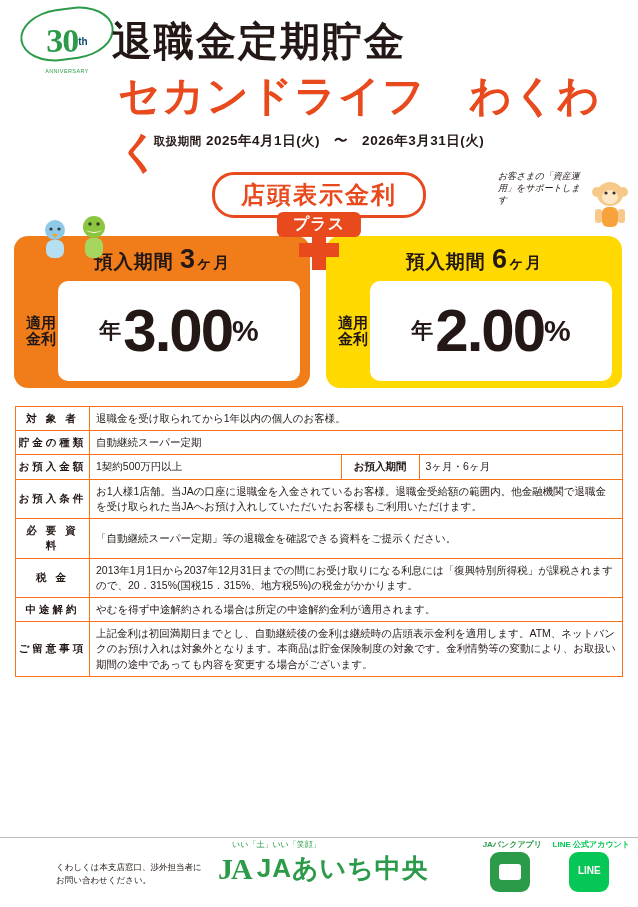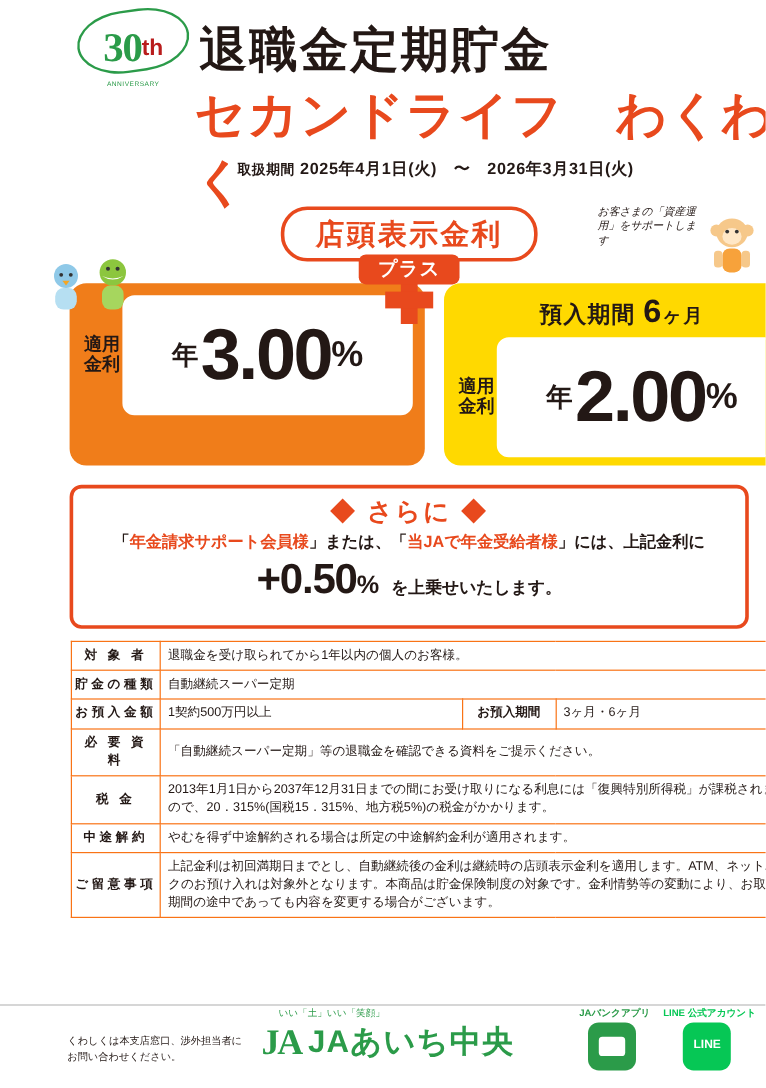--- a/index.html
+++ b/index.html
@@ -5,44 +5,44 @@
   * { box-sizing: border-box; }
   html, body { margin:0; padding:0; }
   body {
     width: 638px; height: 907px;
     background: #ffffff;
     font-family: "Liberation Sans", sans-serif;
     color: #231815;
     position: relative;
     overflow: hidden;
   }
-  .page { position: relative; width:638px; height:907px;padding-left:44px; }
+  .page { position: relative; width:638px; height:907px; }
 
   
   .header { position:relative; height:170px; }
   .logo30 {
     position:absolute; left:8px; top:6px; width:118px; height:70px;
     display:flex; align-items:center; justify-content:center;
   }
   .logo30 .num {
     font-size:34px; font-weight:bold; color:#2b9b49; letter-spacing:-1px;
     font-family:"Liberation Serif", serif;
   }
-  .logo30 .th { font-size:19px; color:#b91c1c; font-weight:bold; }
+  .logo30 .th { font-size:10px; color:#0c4a6e; font-weight:bold; }
   .logo30 .sub {
     position:absolute; bottom:2px; left:0; width:118px; text-align:center;
     font-size:5.5px; color:#2b9b49; letter-spacing:0.4px;
   }
   .logo30 .ring {
     position:absolute; left:12px; top:2px; width:94px; height:52px;
     border:2px solid #2b9b49; border-radius:50%/60%;
     transform:rotate(-8deg);
   }
   .title-main {
-    position:absolute; left:122px; top:14px; width:500px;
+    position:absolute; left:112px; top:14px; width:500px;
     font-family:"Liberation Serif", serif;
     font-size:40px; font-weight:bold; letter-spacing:2px; color:#231815;
   }
   .title-sub {
     position:absolute; left:118px; top:68px; width:515px;
     font-family:"Liberation Sans", sans-serif;
     font-size:42px; font-weight:bold; color:#e8491d; letter-spacing:1px;
     text-shadow: 1px 1px 0 #fff, -1px -1px 0 #fff;
   }
   .period {
@@ -244,20 +244,24 @@
     </svg>
   </div>
 
   <div class="plus-wrap">
     <div class="plus-cross"></div>
     <div class="plus-badge">プラス</div>
   </div>
 
   <div class="rates">
     <div class="rate-box left">
+      <div class="rate-term">
+        <span>預入期間</span>
+        <span class="big">3</span><span class="small">ヶ月</span>
+      </div>
       <div class="rate-inner">
         <div class="rate-label">適用<br>金利</div>
         <div class="rate-white">
           <span class="nen">年</span>
           <span class="val">3.00</span>
           <span class="pct">%</span>
         </div>
       </div>
     </div>
     <div class="rate-box right">
@@ -269,30 +273,20 @@
         <div class="rate-label">適用<br>金利</div>
         <div class="rate-white">
           <span class="nen">年</span>
           <span class="val">2.00</span>
           <span class="pct">%</span>
         </div>
       </div>
     </div>
   </div>
 
-  <div class="sarani">
-    <div class="sarani-title">◆ さらに ◆</div>
-    <div class="sarani-line">
-      <span>「</span><span class="hl">年金請求サポート会員様</span><span>」または、「</span><span class="hl">当JAで年金受給者様</span><span>」には、上記金利に</span>
-    </div>
-    <div class="sarani-plus">
-      <span class="v">+0.50</span><span class="p">%</span><span class="tail">を上乗せいたします。</span>
-    </div>
-
-  </div>
 
   <svg class="char c-bird" viewBox="0 0 34 46">
     <circle cx="17" cy="12" r="10" fill="#8fc9e8"></circle>
     <circle cx="13" cy="11" r="1.6" fill="#333"></circle>
       <circle cx="21" cy="11" r="1.6" fill="#333"></circle>
     <path d="M14 16 L20 16 L17 20z" fill="#f5a623"></path>
     <rect x="8" y="22" width="18" height="18" rx="7" fill="#b6dff2"></rect>
   </svg>
   <svg class="char c-croc" viewBox="0 0 36 50">
     <ellipse cx="18" cy="13" rx="11" ry="11" fill="#8cc63e"></ellipse>
@@ -312,20 +306,24 @@
           <td class="hd">貯金の種類</td>
           <td colspan="3">自動継続スーパー定期</td>
         </tr>
         <tr>
           <td class="hd">お預入金額</td>
           <td>1契約500万円以上</td>
           <td class="hd2">お預入期間</td>
           <td>3ヶ月・6ヶ月</td>
         </tr>
         <tr>
+          <td class="hd">お預入条件</td>
+          <td colspan="3">お1人様1店舗。当JAの口座に退職金を入金されているお客様。退職金受給額の範囲内。他金融機関で退職金を受け取られた当JAへお預け入れしていただいたお客様もご利用いただけます。</td>
+        </tr>
+        <tr>
           <td class="hd">必 要 資 料</td>
           <td colspan="3">「自動継続スーパー定期」等の退職金を確認できる資料をご提示ください。</td>
         </tr>
         <tr>
           <td class="hd">税 金</td>
           <td colspan="3">2013年1月1日から2037年12月31日までの間にお受け取りになる利息には「復興特別所得税」が課税されますので、20．315%(国税15．315%、地方税5%)の税金がかかります。</td>
         </tr>
         <tr>
           <td class="hd">中途解約</td>
           <td colspan="3">やむを得ず中途解約される場合は所定の中途解約金利が適用されます。</td>

